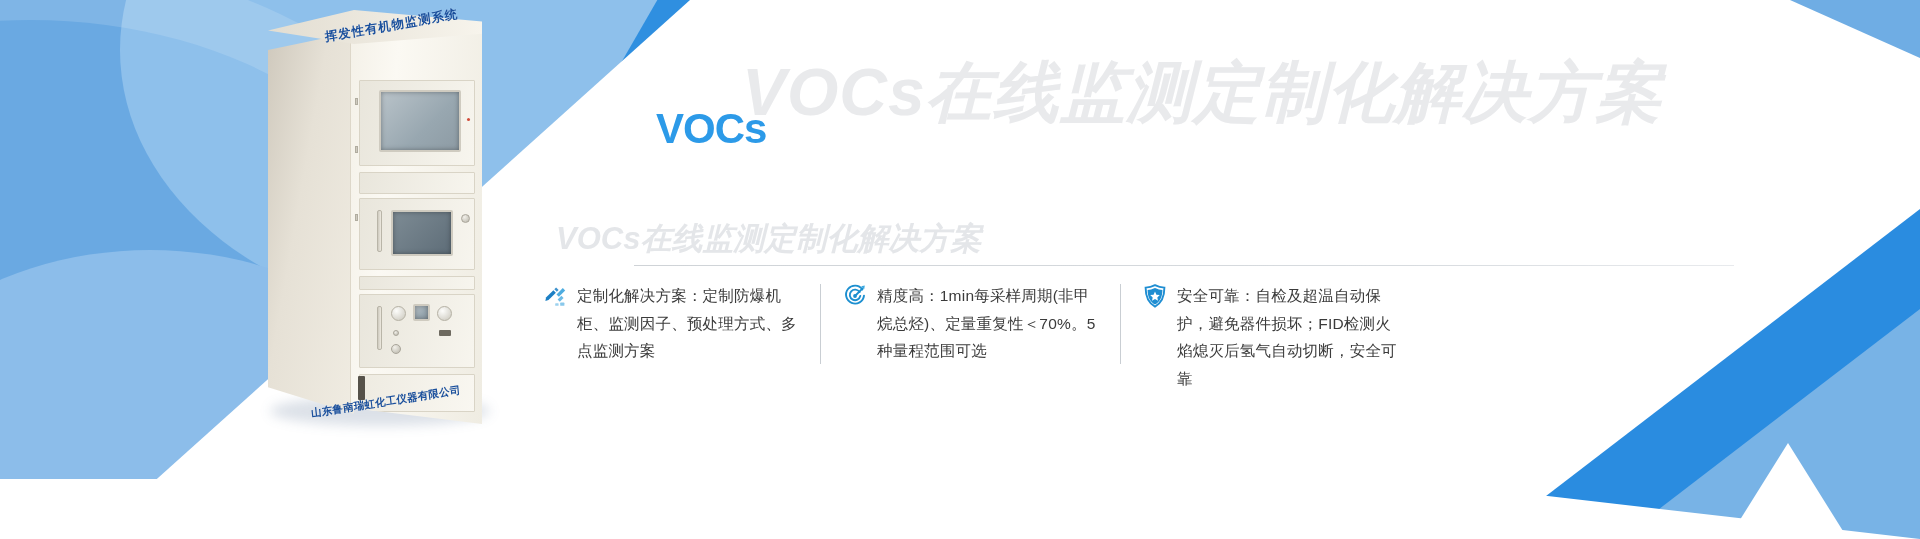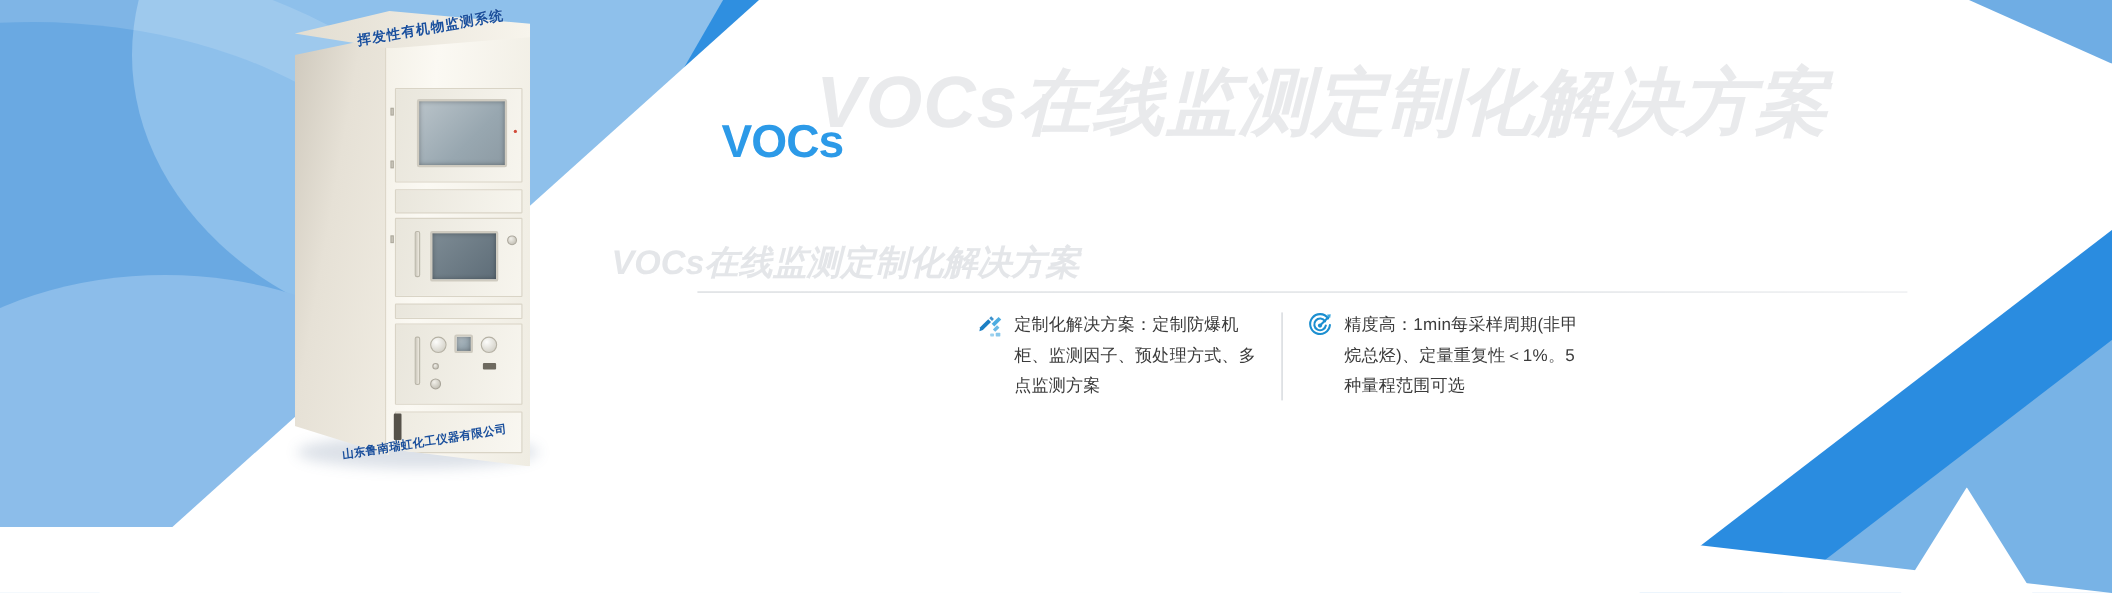--- a/index.html
+++ b/index.html
@@ -219,21 +219,20 @@
     width:1100px; height:1px;
     background:linear-gradient(90deg,#cfd3d7,#d7dbdf 70%,#e8eaed);
   }
 
   
   .features {
     position:absolute; left:520px; top:282px;
     width:1290px;
     display:flex;
     align-items:flex-start;
-    justify-content:center;
   }
   .feature {
     display:flex; align-items:flex-start;
     gap:9px;
     padding:0 22px;
     position:relative;
   }
   .feature:nth-child(1){ width:300px; }
   .feature:nth-child(2){ width:300px; }
   .feature:nth-child(3){ width:302px; }
@@ -351,19 +350,29 @@
             <path d="M20.4 6.4 A9 9 0 1 0 22 12.6" stroke-linecap="round"></path>
             <path d="M17.6 9.1 A5.3 5.3 0 1 0 18.3 12.9" stroke-linecap="round"></path>
           </g>
           <circle cx="13" cy="13" r="1.9" fill="#1c8fd0"></circle>
           <g fill="none" stroke="#1c8fd0" stroke-width="1.9" stroke-linecap="round">
             <path d="M13 13 L20.6 5.4"></path>
           </g>
           <path d="M19.1 3.2 L22.8 2.6 L22.2 6.3 Z" fill="#3aa8e0"></path>
         </svg>
       </span>
-      <span class="f-text">精度高：1min每采样周期(非甲烷总烃)、定量重复性＜1%。5种量程范围可选</span>
+      <span class="f-text">精度高：1min每采样周期(非甲烷总烃)、定量重复性＜70%。5种量程范围可选</span>
     </div>
 
+    <div class="feature">
+      <span class="f-icon">
+        <svg viewBox="0 0 26 26" xmlns="http://www.w3.org/2000/svg">
+          <path d="M13 2.2 C16.6 4 19.6 4.5 22.4 4.6 C22.4 13.4 19.5 20.2 13 23.6 C6.5 20.2 3.6 13.4 3.6 4.6 C6.4 4.5 9.4 4 13 2.2 Z" fill="none" stroke="#1f8ed2" stroke-width="1.9"></path>
+          <path d="M13 5 C15.8 6.4 18.2 6.8 20.4 6.9 C20.4 13.6 18.1 18.8 13 21.5 C7.9 18.8 5.6 13.6 5.6 6.9 C7.8 6.8 10.2 6.4 13 5 Z" fill="#1f8ed2"></path>
+          <path d="M13 8.6 L14.4 11.7 L17.8 12.1 L15.3 14.4 L16 17.8 L13 16.1 L10 17.8 L10.7 14.4 L8.2 12.1 L11.6 11.7 Z" fill="#ffffff"></path>
+        </svg>
+      </span>
+      <span class="f-text">安全可靠：自检及超温自动保护，避免器件损坏；FID检测火焰熄灭后氢气自动切断，安全可靠</span>
+    </div>
 
   </div>
 
 </div>
 
 </body></html>

